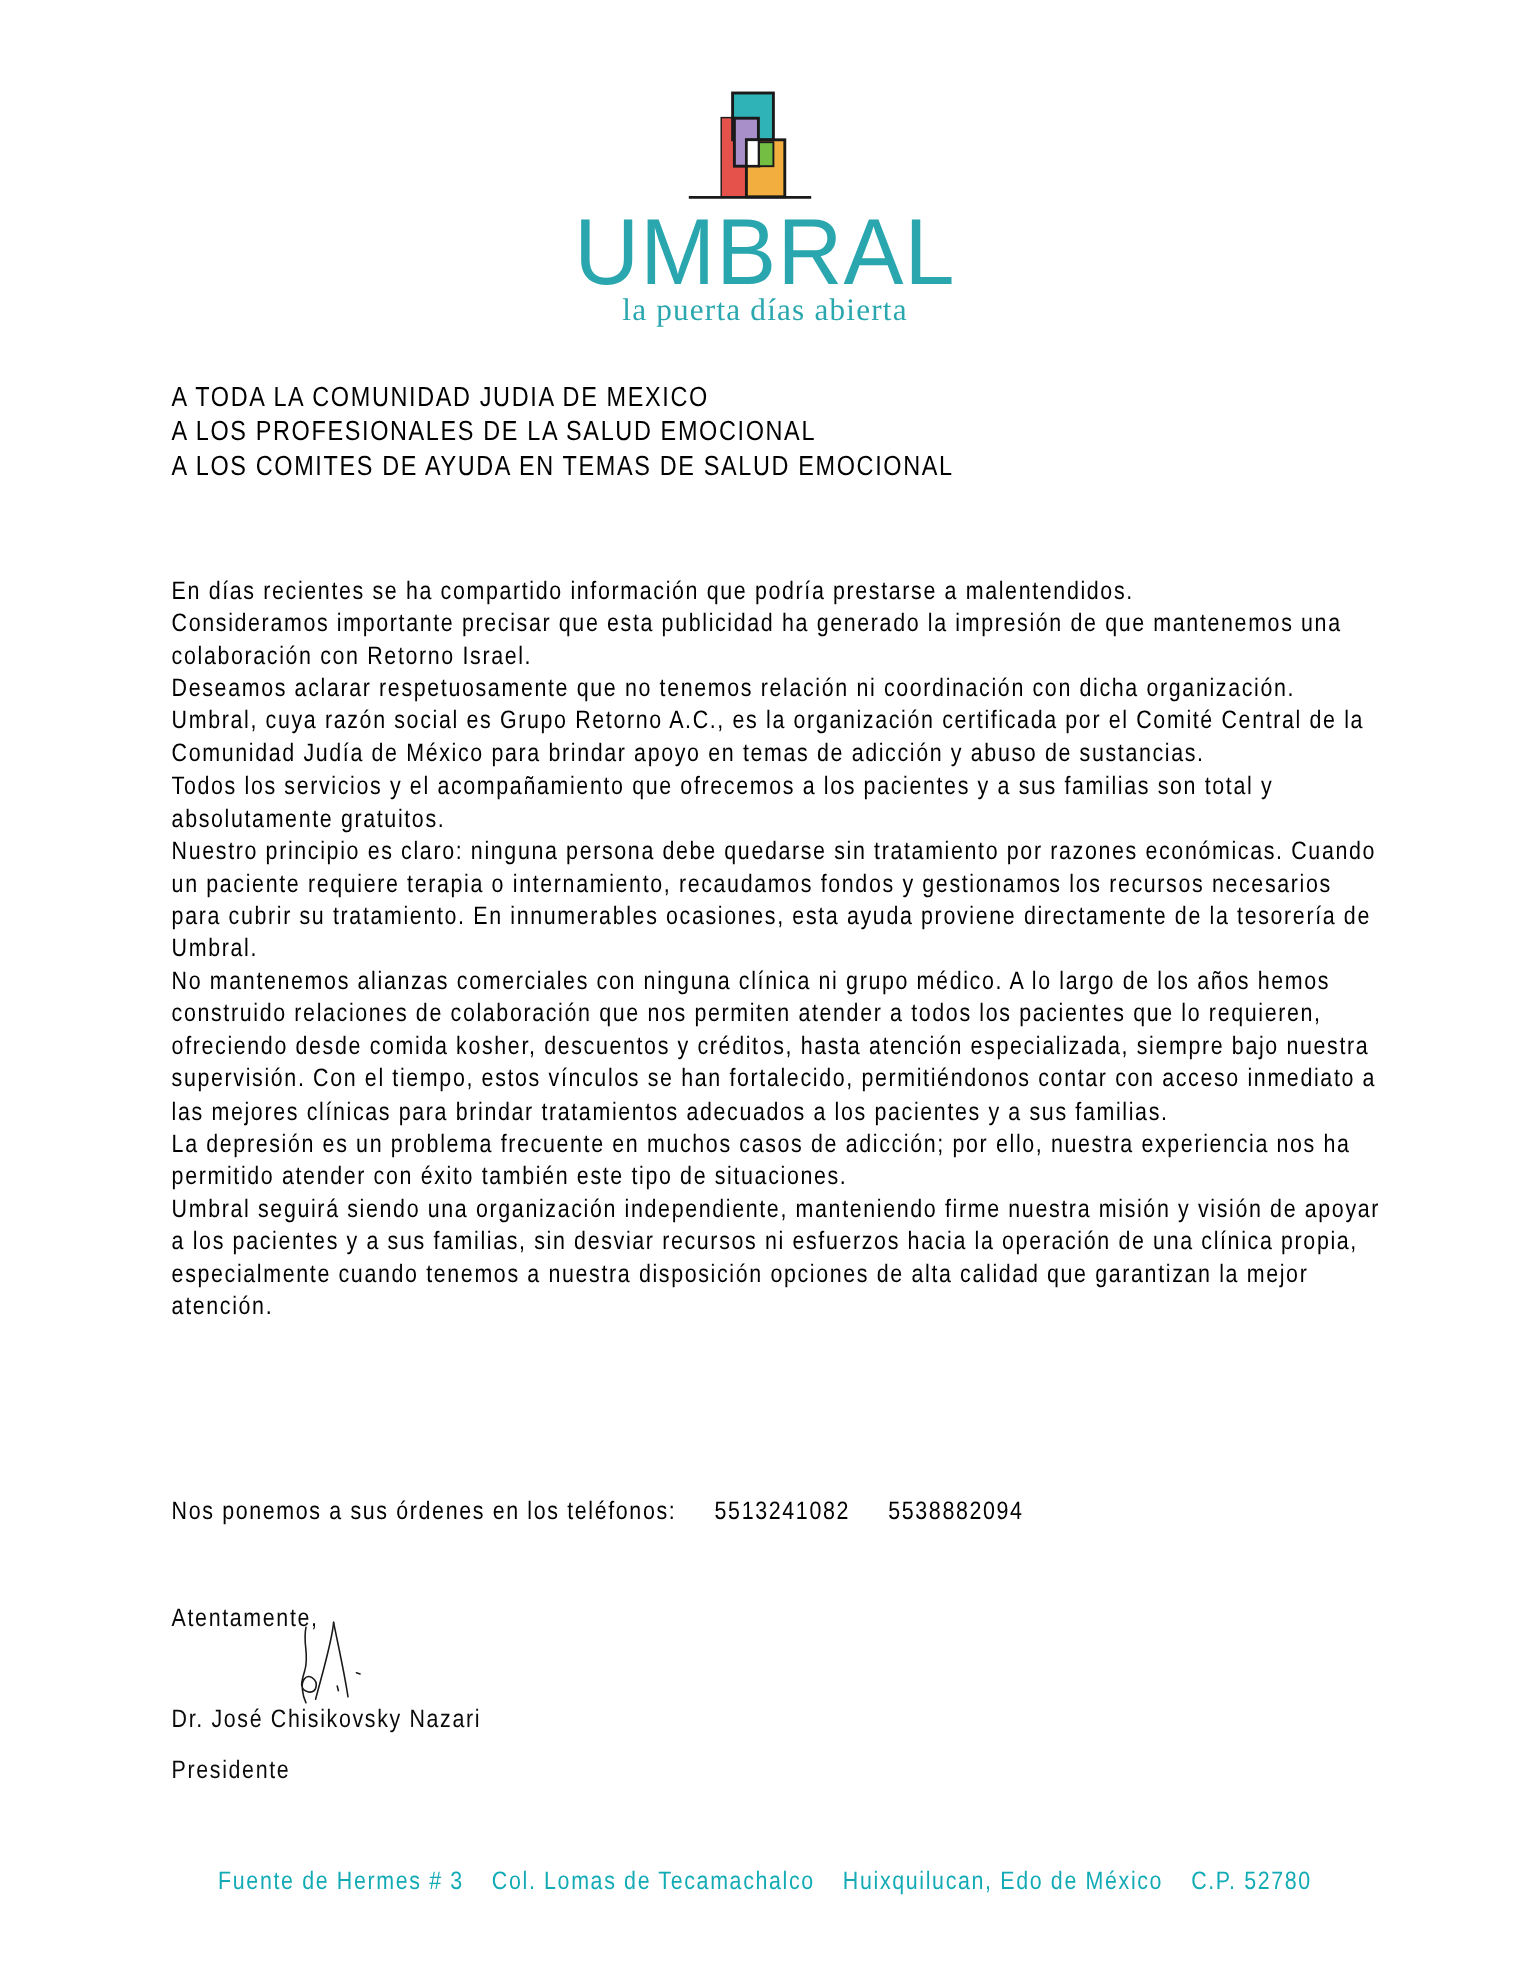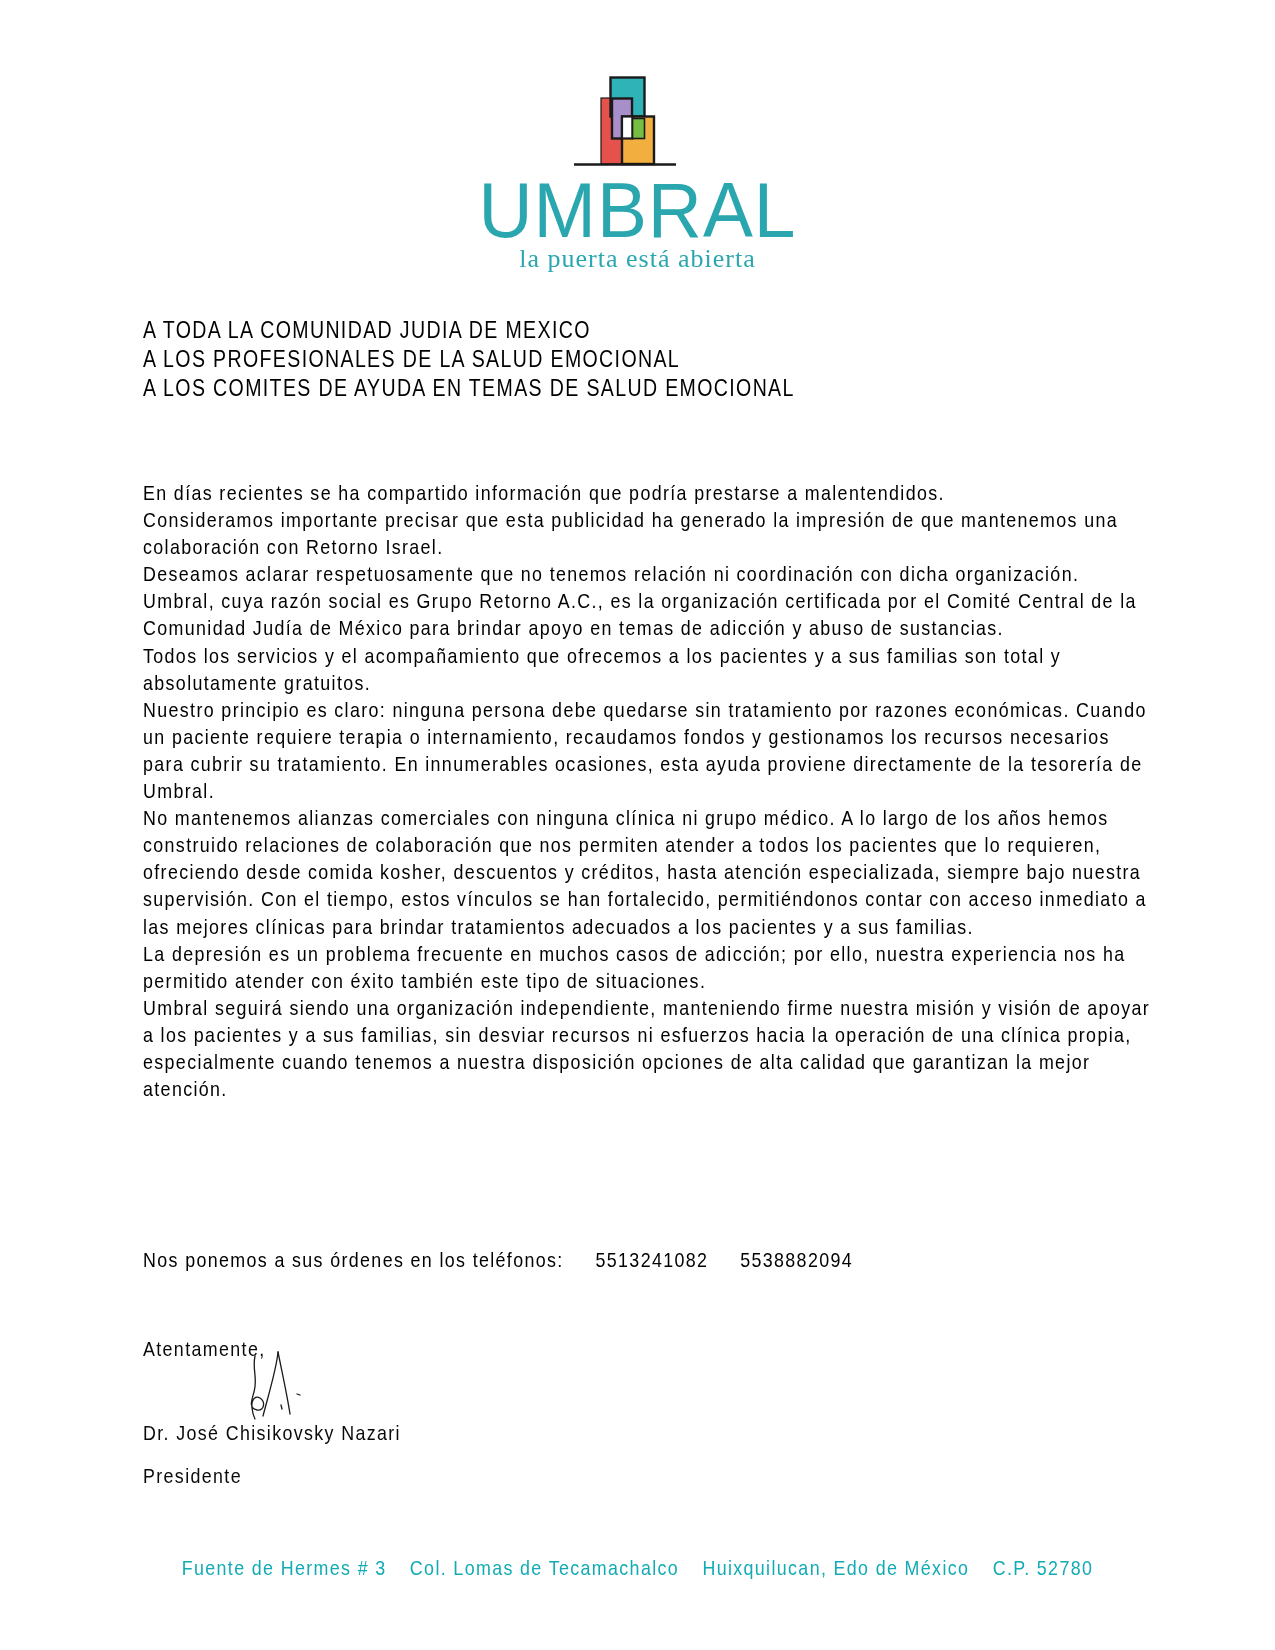--- a/index.html
+++ b/index.html
@@ -130,21 +130,21 @@
     <rect x="33" y="32" width="21" height="66" stroke="#1a1a1a" stroke-width="1.2" fill="#E5524C"></rect>
     <rect x="42.5" y="11.5" width="34" height="39" stroke="#1a1a1a" stroke-width="2.4" fill="#2FB3B6"></rect>
     <rect x="44" y="32.5" width="20" height="40" stroke="#1a1a1a" stroke-width="2.4" fill="#A98FC9"></rect>
     <rect x="54" y="50.5" width="32" height="47.5" stroke="#1a1a1a" stroke-width="2.4" fill="#F2AE3E"></rect>
     <rect x="54" y="50.5" width="10.5" height="22" stroke="#1a1a1a" stroke-width="2.2" fill="#FFFFFF"></rect>
     <rect x="64.5" y="52.5" width="12" height="20" stroke="#1a1a1a" stroke-width="1.6" fill="#74BE44"></rect>
     <line x1="6" y1="98.5" x2="108" y2="98.5" stroke="#1a1a1a" stroke-width="2.4"></line>
   </svg>
 
   <div class="wordmark" style="color: rgb(42, 167, 174);">UMBRAL</div>
-  <div class="tagline" style="color: rgb(42, 167, 174);">la puerta está abierta</div>
+  <div class="tagline" style="color: rgb(42, 167, 174);">la puerta días abierta</div>
 
   <div class="recipients cx">
     <div>A TODA LA COMUNIDAD JUDIA DE MEXICO</div>
     <div>A LOS PROFESIONALES DE LA SALUD EMOCIONAL</div>
     <div>A LOS COMITES DE AYUDA EN TEMAS DE SALUD EMOCIONAL</div>
   </div>
 
   <div class="letter-body cx">
     <p>En días recientes se ha compartido información que podría prestarse a malentendidos.</p>
     <p>Consideramos importante precisar que esta publicidad ha generado la impresión de que mantenemos una colaboración con Retorno Israel.</p>

